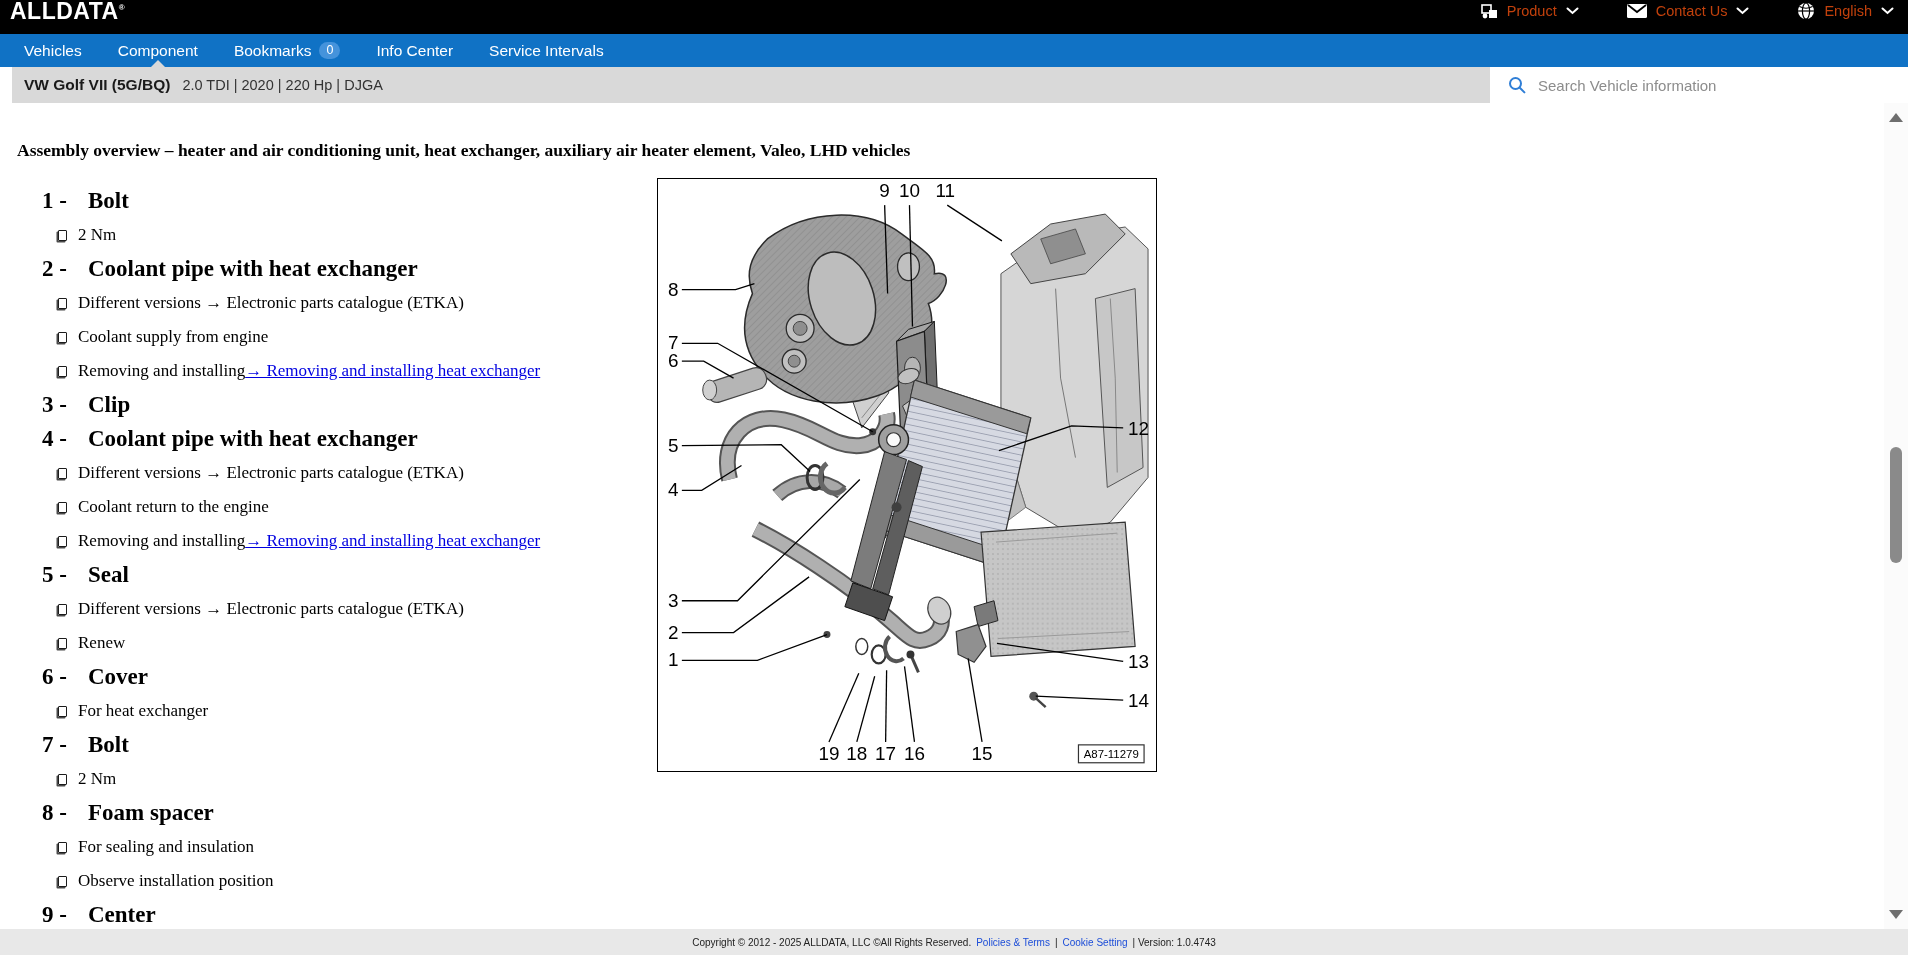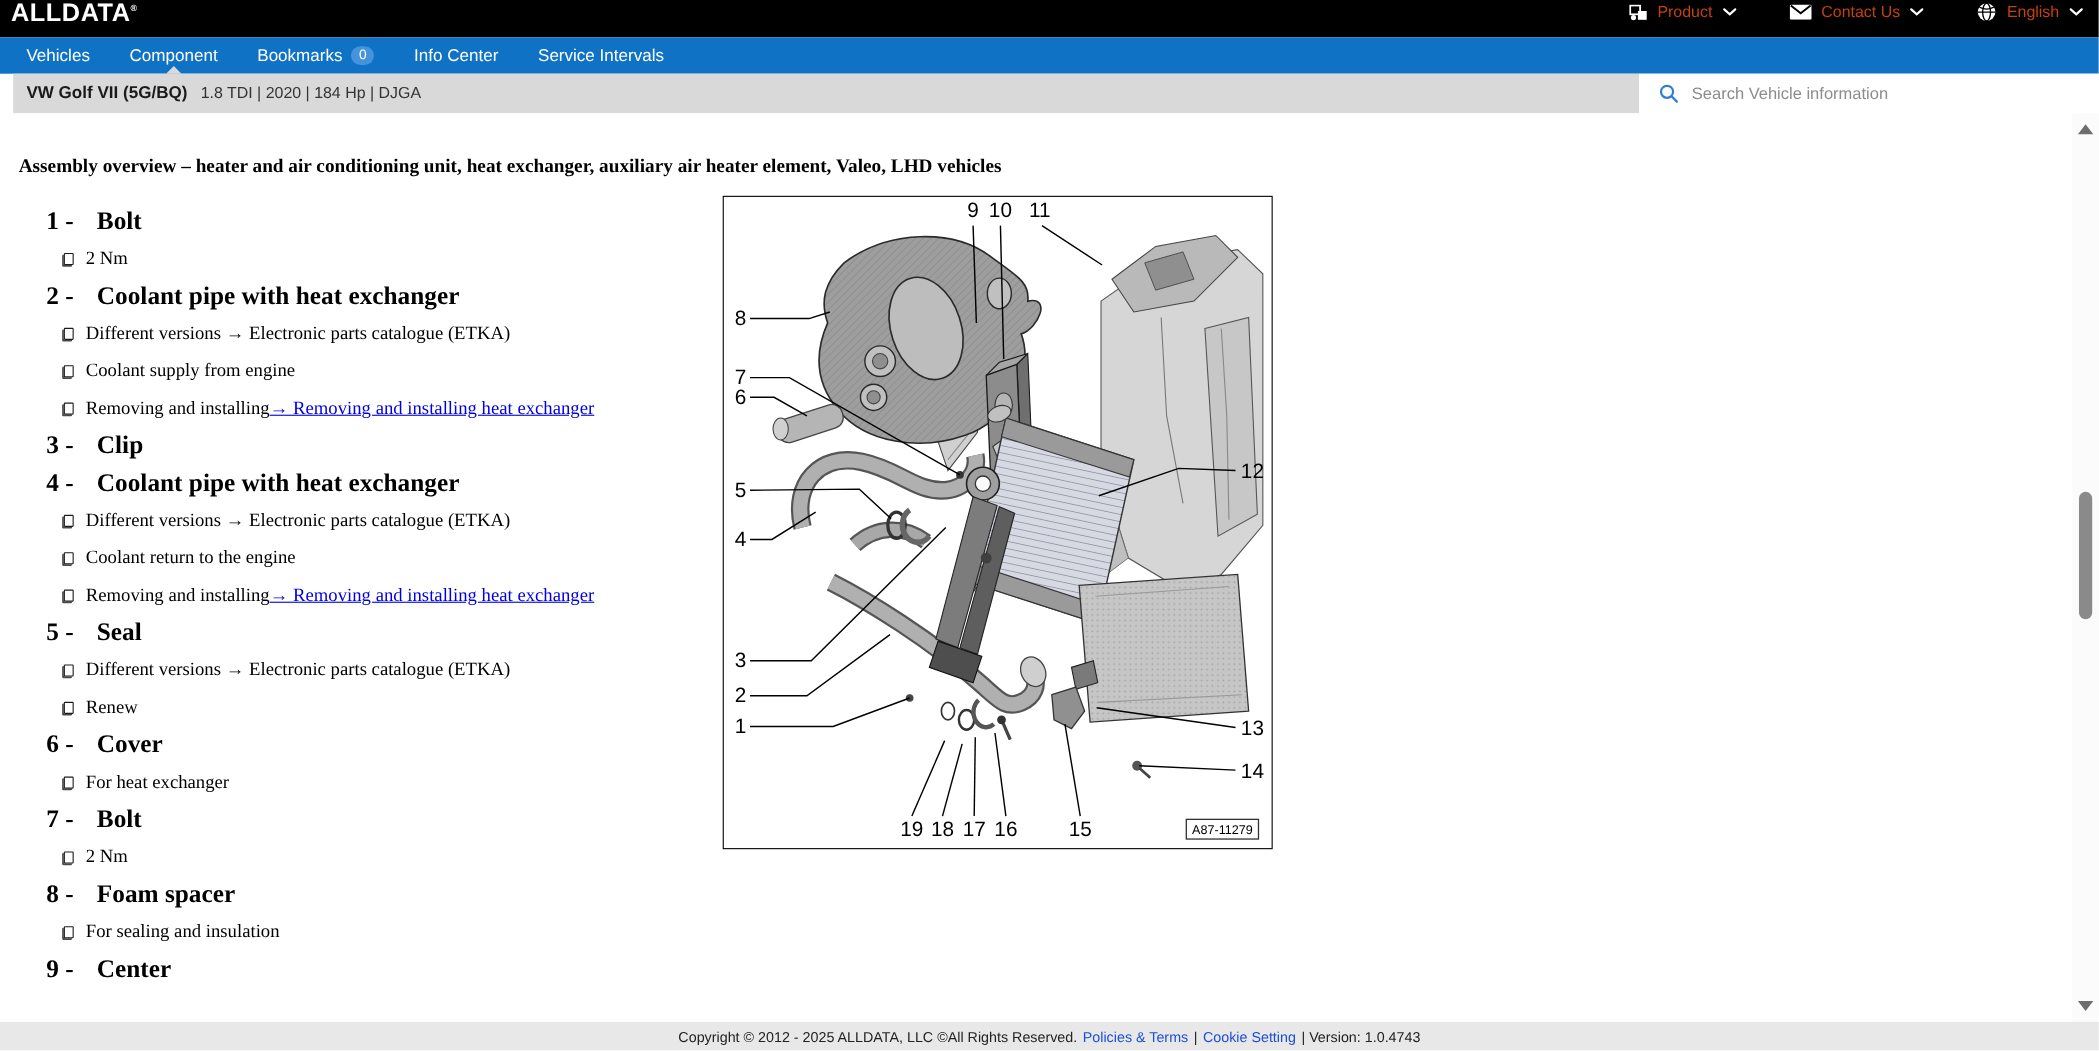--- a/index.html
+++ b/index.html
@@ -56,21 +56,21 @@
   
   .scrollbar { position:absolute; right:0; top:103px; width:24px; height:826px; background:#fbfbfb; }
   .sb-up, .sb-down { position:absolute; left:5px; width:0; height:0; cursor:pointer;
                      border-left:7px solid transparent; border-right:7px solid transparent; }
   .sb-up { top:10px; border-bottom:9px solid #6e6e6e; }
   .sb-down { bottom:10px; border-top:9px solid #6e6e6e; }
   .sb-thumb { position:absolute; left:6px; top:344px; width:12px; height:116px; background:#8a8a8a; border-radius:6px; cursor:pointer; }
 
   
   .footer { position:absolute; left:0; bottom:0; width:1908px; height:26px; background:#e8e8e8;
-            display:flex; align-items:center; justify-content:center; font-size:13px; color:#222; gap:5px; }
+            display:flex; align-items:center; justify-content:center; font-size:10px; color:#222; gap:5px; }
   .footer a { color:#1d4ed8; text-decoration:none; cursor:pointer;text-align:center; }
 </style>
 </head>
 <body>
 
 <div class="topbar">
   <div class="logo"><span>ALLDATA</span><sup>®</sup></div>
   <div class="top-menu" id="top-menu">
       <div class="top-menu-item">
         <span>
@@ -135,21 +135,21 @@
       <span>Info Center</span>
     </div>
     <div class="nav-item">
       <span>Service Intervals</span>
     </div>
   </div>
 
 <div class="vehiclebar">
   <div class="vehicle-info">
     <span class="vehicle-name">VW Golf VII (5G/BQ)</span>
-    <span class="vehicle-details">1.8 TDI | 2020 | 184 Hp | DJGA</span>
+    <span class="vehicle-details">2.0 TDI | 2020 | 220 Hp | DJGA</span>
   </div>
   <div class="searchbox">
     <svg width="18" height="18" viewBox="0 0 18 18">
       <circle cx="7.5" cy="7.5" r="5.5" fill="none" stroke="#2f7ed6" stroke-width="2"></circle>
       <line x1="11.8" y1="11.8" x2="16.4" y2="16.4" stroke="#2f7ed6" stroke-width="2" stroke-linecap="round"></line>
     </svg>
     <input type="text" placeholder="Search Vehicle information" style="">
   </div>
 </div>
 
@@ -206,20 +206,24 @@
       </div>
       <div class="part-row"><span class="part-num">7 -</span><span class="part-title">Bolt</span></div>
       <div class="sub-row">
         <span class="cbox"></span>
         <span>2 Nm</span>
       </div>
       <div class="part-row"><span class="part-num">8 -</span><span class="part-title">Foam spacer</span></div>
       <div class="sub-row">
         <span class="cbox"></span>
         <span>For sealing and insulation</span>
+      </div>
+      <div class="sub-row">
+        <span class="cbox"></span>
+        <span>Observe installation position</span>
       </div>
       <div class="part-row"><span class="part-num">9 -</span><span class="part-title">Center</span></div>
     </div>
 </div>
 
 <div class="figure">
   <svg width="497" height="591" viewBox="0 0 500 594">
     <defs>
       <pattern id="hatch" patternUnits="userSpaceOnUse" width="5" height="5" patternTransform="rotate(45)">
         <rect width="5" height="5" fill="#9e9e9e"></rect>

